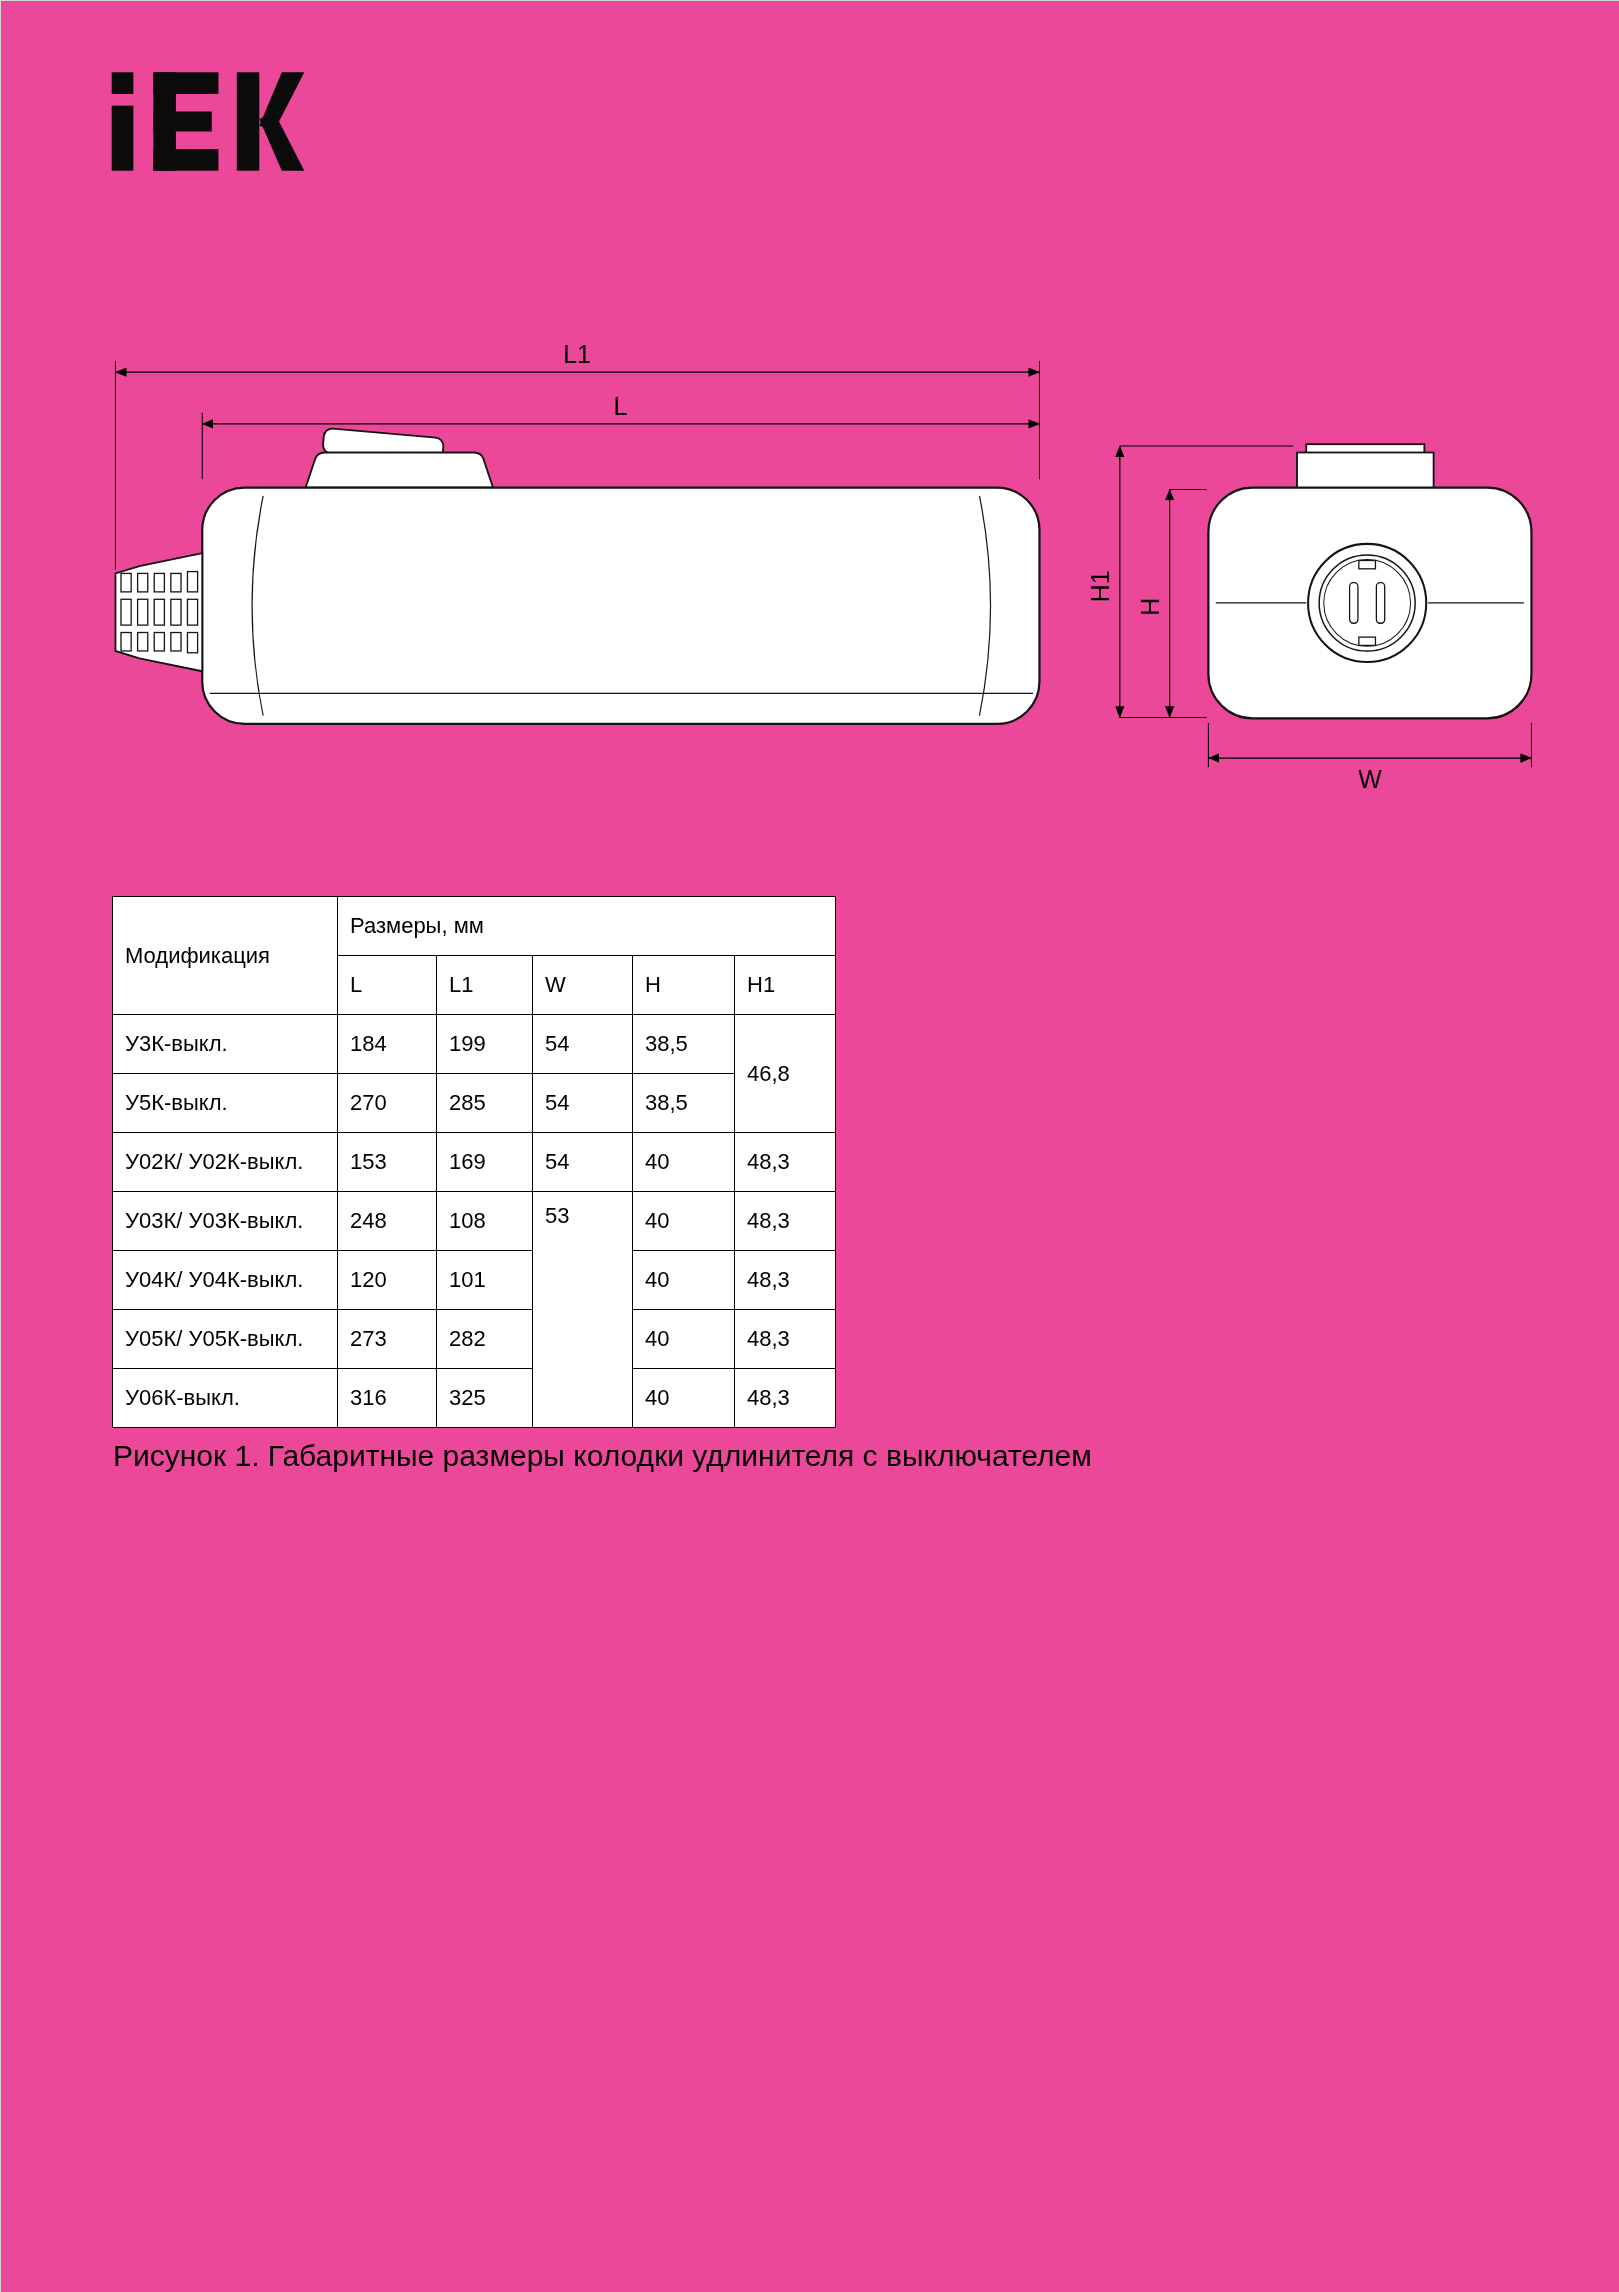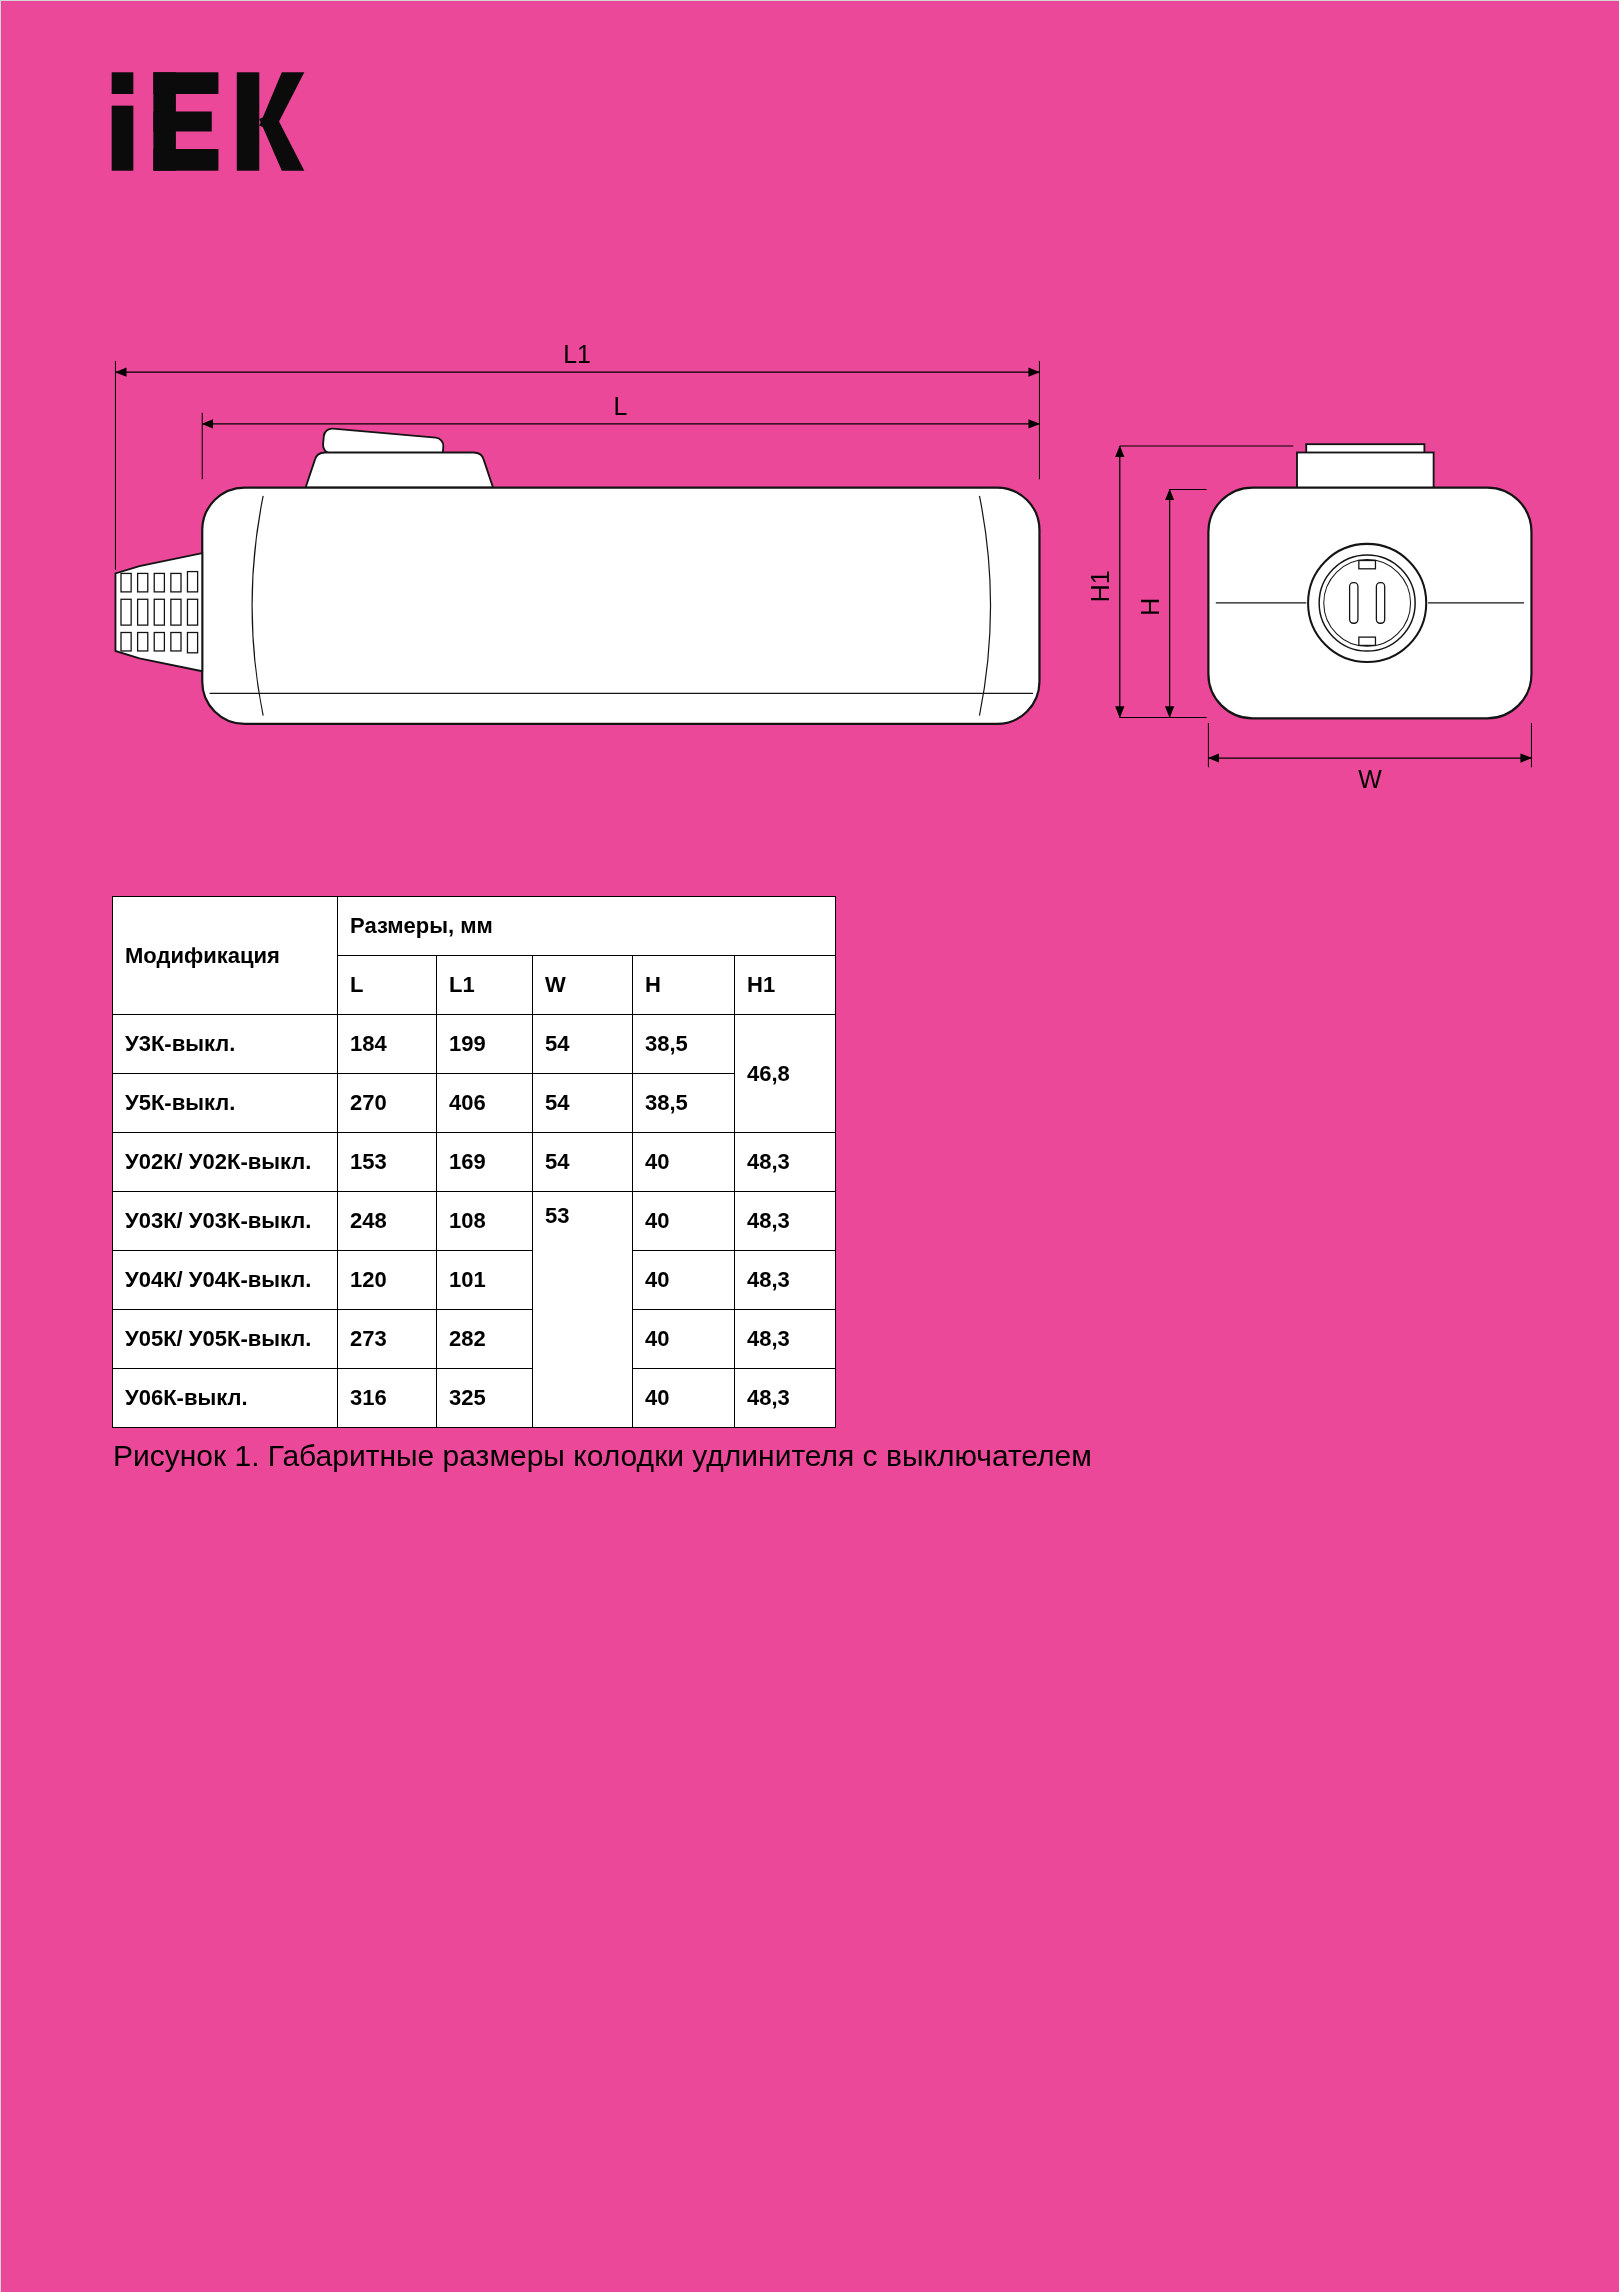--- a/index.html
+++ b/index.html
@@ -10,21 +10,21 @@
   .sr{position:absolute;width:0.9px;height:0.9px;overflow:hidden;clip:rect(0 0 0 0);white-space:nowrap;}
   .drawing{position:absolute;left:0;top:0;}
   svg text{font-family:"Liberation Sans",sans-serif;font-size:27px;fill:#000;}
   .oline{fill:#ffffff;stroke:#141414;stroke-width:2.4;}
   .oline2{fill:#ffffff;stroke:#141414;stroke-width:2;}
   .thin{fill:none;stroke:#141414;stroke-width:1.3;}
   .rib{fill:#ffffff;stroke:#141414;stroke-width:1.4;}
   .dim{stroke:#000;stroke-width:1.4;fill:none;}
   .ext{stroke:#000;stroke-width:1.1;fill:none;}
   .dim-table{position:absolute;left:111px;top:895px;border-collapse:collapse;font-size:22px;table-layout:fixed;}
-  .dim-table th,.dim-table td{border:1.4px solid #000;font-weight:700;text-align:left;padding:16px 12px;height:45px;vertical-align:middle;background:#fff;}
+  .dim-table th,.dim-table td{border:1.4px solid #000;font-weight:400;text-align:left;padding:16px 12px;height:45px;vertical-align:middle;background:#fff;}
   .dim-table thead th{height:46px;}
   .caption{position:absolute;left:112px;top:1438px;font-size:30px;color:#000;}
 </style>
 </head>
 <body>
 
 <div class="page">
 
   <div class="logo">
     <span class="sr">iEK</span>
@@ -153,21 +153,21 @@
         <td>У3К-выкл.</td>
         <td>184</td>
         <td>199</td>
         <td>54</td>
         <td>38,5</td>
         <td rowspan="2">46,8</td>
       </tr>
       <tr>
         <td>У5К-выкл.</td>
         <td>270</td>
-        <td>406</td>
+        <td>285</td>
         <td>54</td>
         <td>38,5</td>
       </tr>
       <tr>
         <td>У02К/ У02К-выкл.</td>
         <td>153</td>
         <td>169</td>
         <td>54</td>
         <td>40</td>
         <td>48,3</td>

